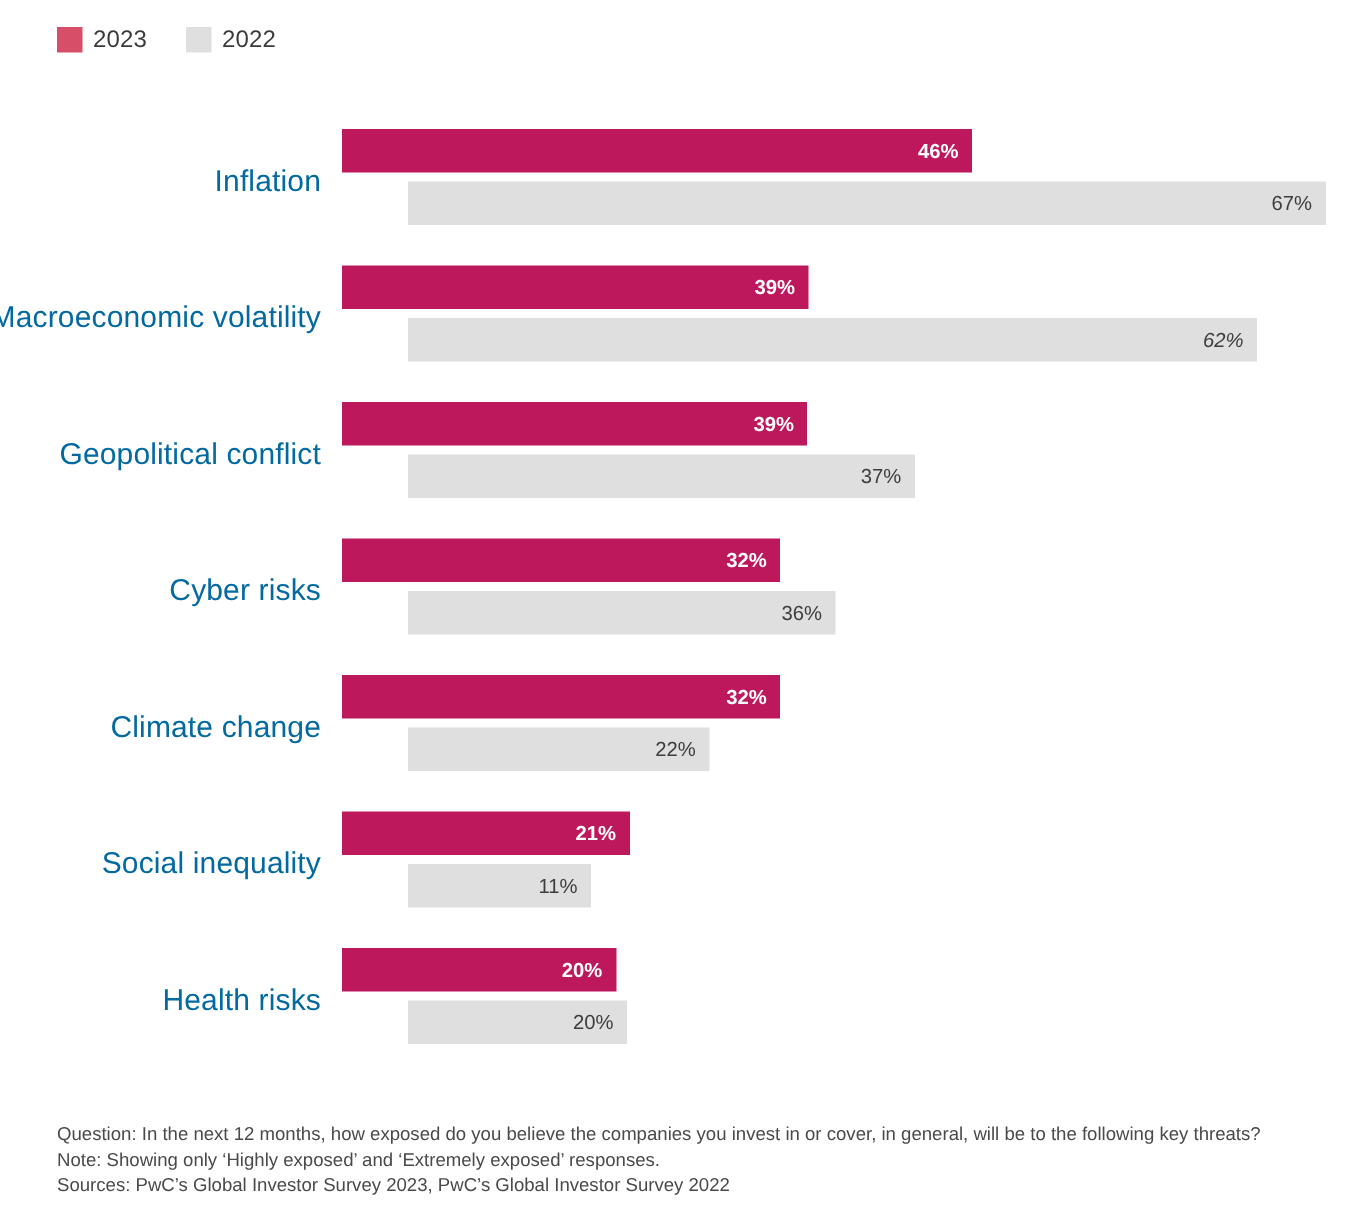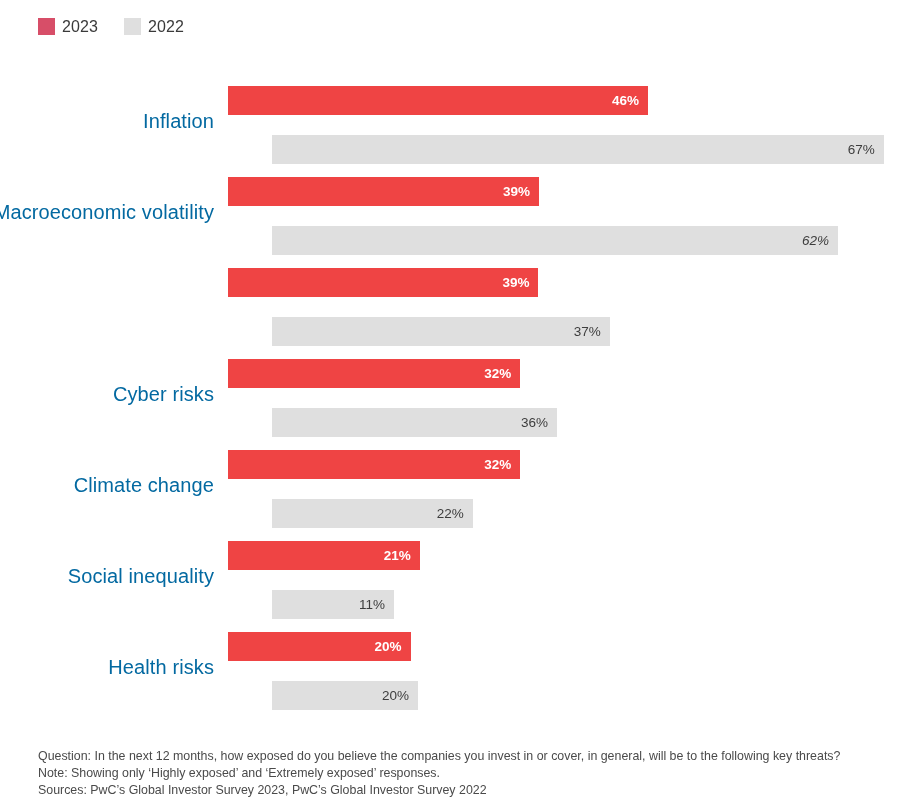--- a/index.html
+++ b/index.html
@@ -71,31 +71,31 @@
     position: absolute;
     left: 228px;
     top: 0;
     right: 0;
     height: 70px;
   }
   .bar-row {
     position: relative;
     height: 29px;
   }
-  .bar-row.second { margin-top: 20px; padding-left: 44px; }
+  .bar-row.second { margin-top: 6px; padding-left: 44px; }
   .bar {
     height: 29px;
     display: flex;
     align-items: center;
     justify-content: flex-end;
     box-sizing: border-box;
     padding-right: 9px;
   }
   .bar.y2023 {
-    background: #ef4444;
+    background: #be185d;
   }
   .bar.y2022 {
     background: #dfdfdf;
   }
   .bar-value {
     font-size: 13.5px;
     line-height: 1;
   }
   .bar.y2023 .bar-value {
     color: #ffffff;
@@ -159,20 +159,21 @@
           </div>
         </div>
         <div class="bar-row second">
           <div class="bar y2022" style="width: 566.06px; font-style: italic;">
             <span class="bar-value">62%</span>
           </div>
         </div>
       </div>
     </div>
     <div class="group">
+      <div class="cat-label">Geopolitical conflict</div>
       <div class="bars">
         <div class="bar-row">
           <div class="bar y2023" style="width: 310.42px;">
             <span class="bar-value">39%</span>
           </div>
         </div>
         <div class="bar-row second">
           <div class="bar y2022" style="width: 337.81px;">
             <span class="bar-value">37%</span>
           </div>

